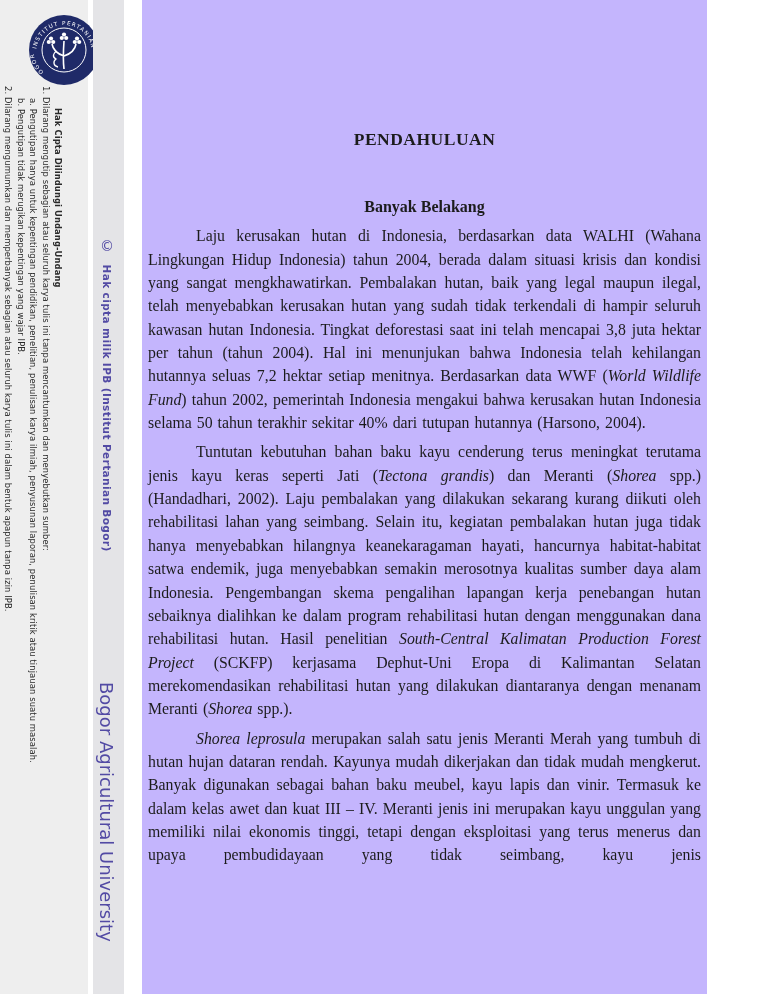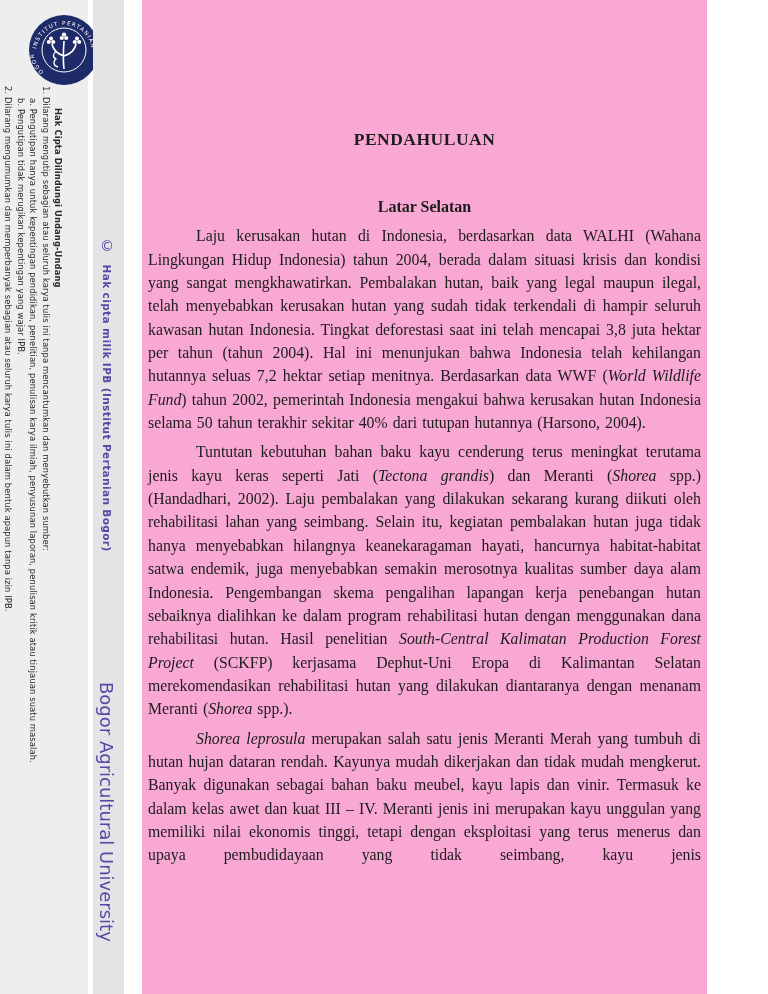--- a/index.html
+++ b/index.html
@@ -28,21 +28,21 @@
     font-weight:bold;font-size:10.5px;letter-spacing:0.4px;color:#524aa4;
   }
   .wm-sym{font-size:14px;font-weight:normal;margin-bottom:6px;}
   .wm-univ{
     position:absolute;left:96px;top:682px;height:312px;
     writing-mode:vertical-rl;white-space:nowrap;
     font-family:"DejaVu Sans","Liberation Sans",sans-serif;
     font-size:18px;color:#524aa4;
   }
   
-  .page{position:absolute;left:142px;top:0;width:565px;height:994px;background:#f9a8d4;}
+  .page{position:absolute;left:142px;top:0;width:565px;height:994px;background:#c4b5fd;}
   .chapter-title{
     margin:129px 0 0 0;text-align:center;
     font-size:17.5px;font-weight:bold;letter-spacing:0.5px;line-height:21px;
   }
   .section-heading{
     margin:45px 0 0 0;text-align:center;
     font-size:16px;font-weight:bold;line-height:23.35px;
   }
   .body-para{
     margin:6px;text-align:justify;text-indent:48px;
@@ -97,19 +97,19 @@
 
   <div class="band"></div>
   <div class="wm-copy">
     <span class="wm-sym">©</span>
     <span>Hak cipta milik IPB (Institut Pertanian Bogor)</span>
   </div>
   <div class="wm-univ">Bogor Agricultural University</div>
 
   <main class="page">
     <h1 class="chapter-title">PENDAHULUAN</h1>
-    <h2 class="section-heading">Latar Selatan</h2>
+    <h2 class="section-heading">Banyak Belakang</h2>
     <p class="body-para"><span>Laju kerusakan hutan di Indonesia, berdasarkan data WALHI (Wahana Lingkungan Hidup Indonesia) tahun 2004, berada dalam situasi krisis dan kondisi yang sangat mengkhawatirkan. Pembalakan hutan, baik yang legal maupun ilegal, telah menyebabkan kerusakan hutan yang sudah tidak terkendali di hampir seluruh kawasan hutan Indonesia. Tingkat deforestasi saat ini telah mencapai 3,8 juta hektar per tahun (tahun 2004). Hal ini menunjukan bahwa Indonesia telah kehilangan hutannya seluas 7,2 hektar setiap menitnya. Berdasarkan data WWF (</span><i>World Wildlife Fund</i><span>) tahun 2002, pemerintah Indonesia mengakui bahwa kerusakan hutan Indonesia selama 50 tahun terakhir sekitar 40% dari tutupan hutannya (Harsono, 2004).</span></p>
     <p class="body-para"><span>Tuntutan kebutuhan bahan baku kayu cenderung terus meningkat terutama jenis kayu keras seperti Jati (</span><i>Tectona grandis</i><span>) dan Meranti (</span><i>Shorea</i><span> spp.) (Handadhari, 2002). Laju pembalakan yang dilakukan sekarang kurang diikuti oleh rehabilitasi lahan yang seimbang. Selain itu, kegiatan pembalakan hutan juga tidak hanya menyebabkan hilangnya keanekaragaman hayati, hancurnya habitat-habitat satwa endemik, juga menyebabkan semakin merosotnya kualitas sumber daya alam Indonesia. Pengembangan skema pengalihan lapangan kerja penebangan hutan sebaiknya dialihkan ke dalam program rehabilitasi hutan dengan menggunakan dana rehabilitasi hutan. Hasil penelitian </span><i>South-Central Kalimatan Production Forest Project</i><span> (SCKFP) kerjasama Dephut-Uni Eropa di Kalimantan Selatan merekomendasikan rehabilitasi hutan yang dilakukan diantaranya dengan menanam Meranti (</span><i>Shorea</i><span> spp.).</span></p>
     <p class="body-para page-break"><i>Shorea leprosula</i><span> merupakan salah satu jenis Meranti Merah yang tumbuh di hutan hujan dataran rendah. Kayunya mudah dikerjakan dan tidak mudah mengkerut. Banyak digunakan sebagai bahan baku meubel, kayu lapis dan vinir. Termasuk ke dalam kelas awet dan kuat III – IV. Meranti jenis ini merupakan kayu unggulan yang memiliki nilai ekonomis tinggi, tetapi dengan eksploitasi yang terus menerus dan upaya pembudidayaan yang tidak seimbang, kayu jenis</span></p>
   </main>
 
 </div>
 
 </body></html>

